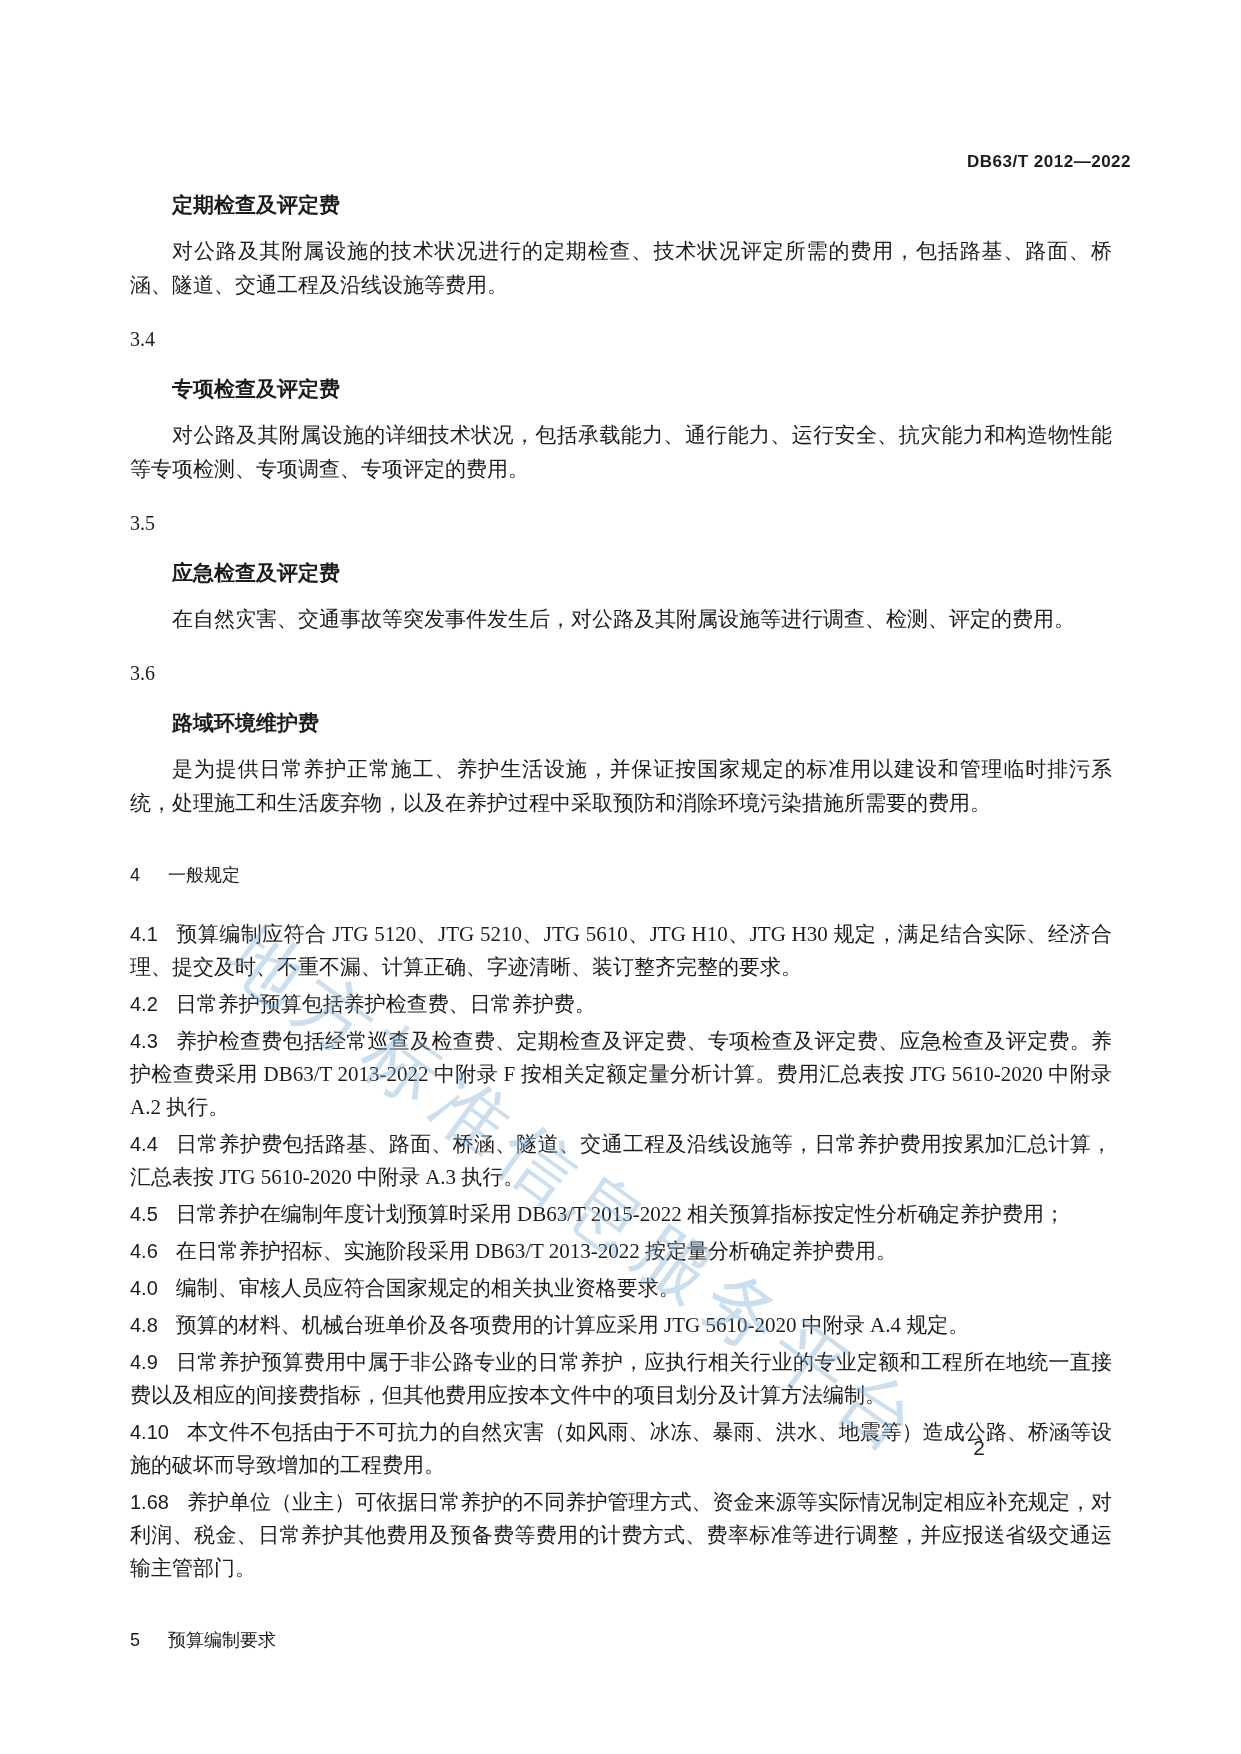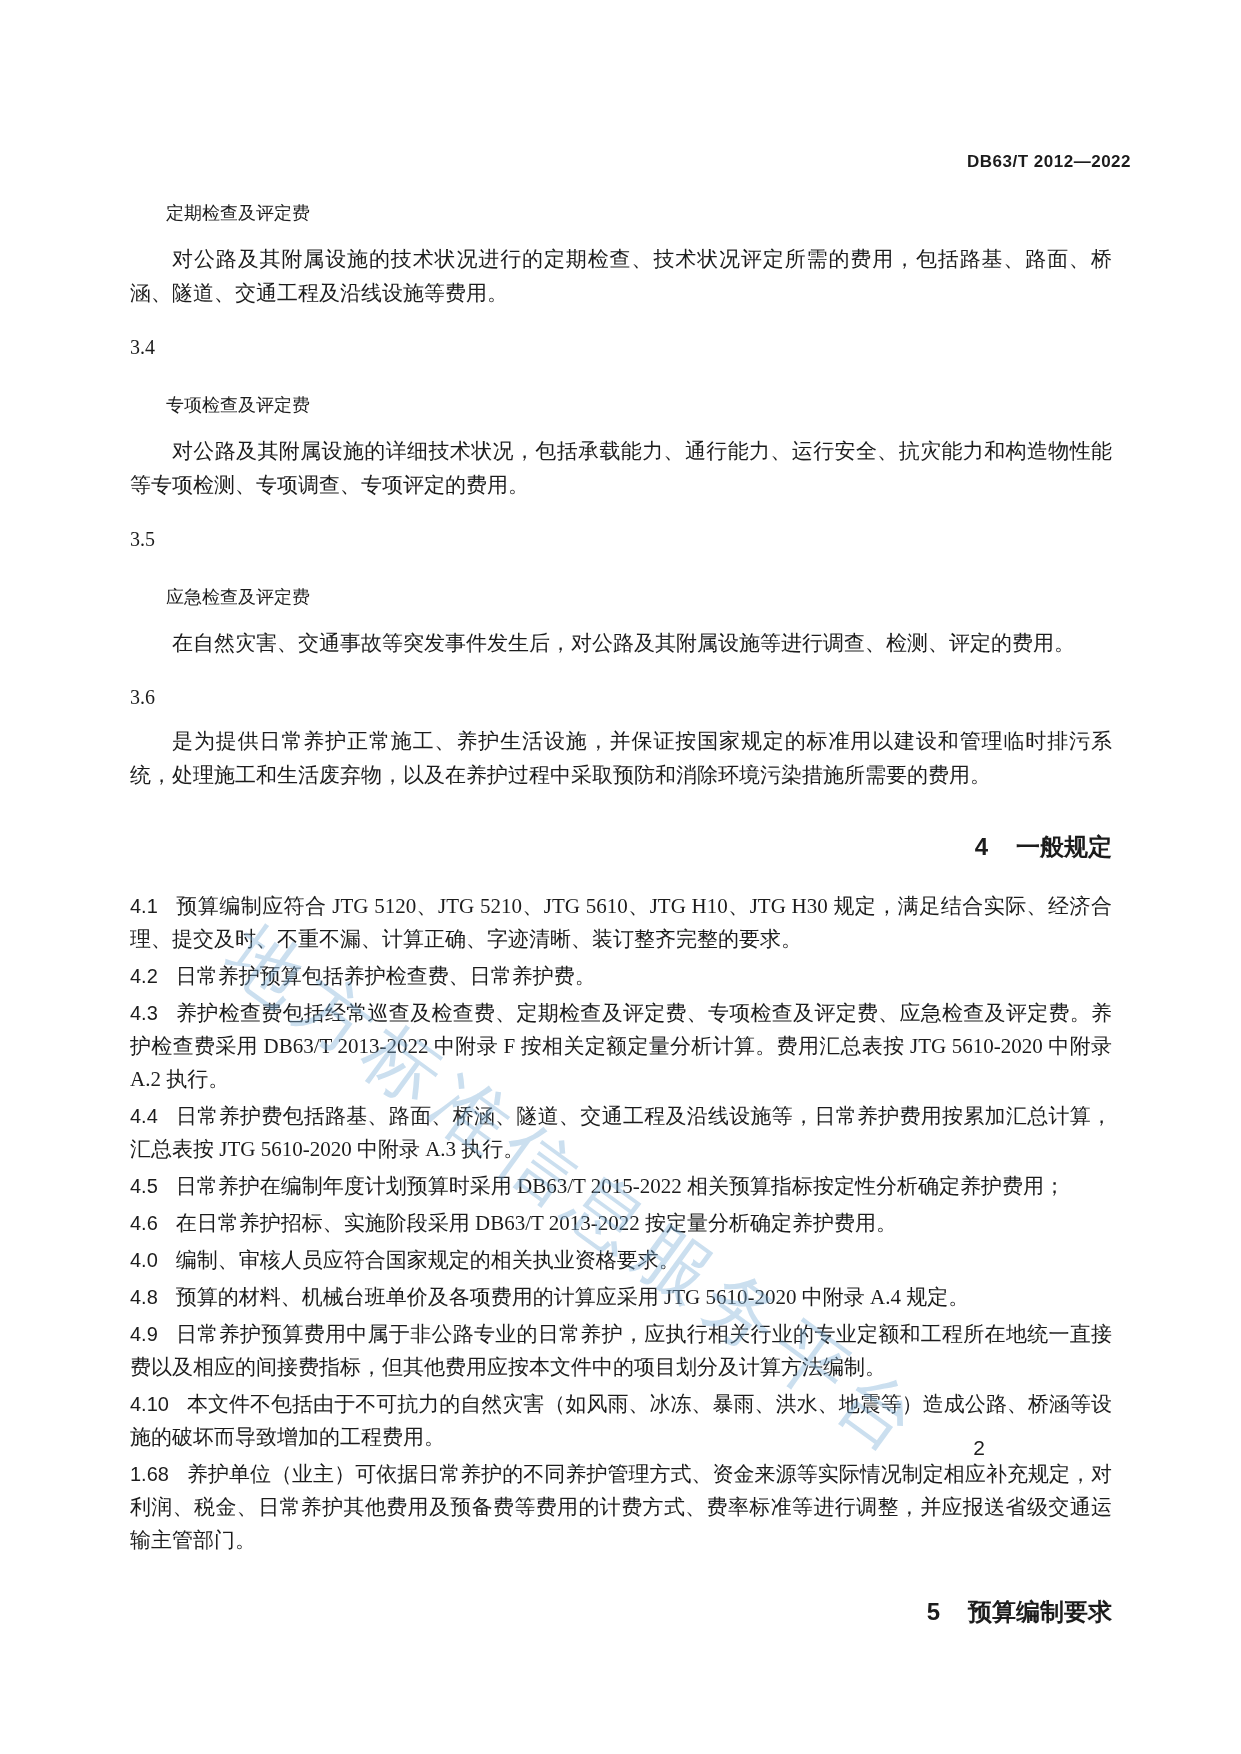--- a/index.html
+++ b/index.html
@@ -28,41 +28,40 @@
   }
   .content {
     position: absolute;
     left: 130px;
     top: 172px;
     width: 982px;
     font-size: 21px;
     line-height: 34px;
   }
   .h-bold {
-    font-weight: normal;
+    font-weight: bold;
     text-indent: 2em;
-    margin: 24px 0 12px 0;
-    font-size: 18px;
+    margin: 16px 0 12px 0;
+    font-size: 21px;
   }
   .para {
     text-indent: 2em;
     text-align: justify;
     margin: 0 0 12px 0;
   }
   .num {
     margin: 20px 0 10px 0;
     font-family: Liberation Serif, serif;
     font-size: 20px;
   }
   .h1 {
-    font-weight: bold;
-    font-size: 24px;
+    font-weight: normal;
+    font-size: 18px;
     margin: 38px 0 26px 0;
     font-family: "Liberation Sans", "DejaVu Sans", sans-serif;
-    text-align: right;
   }
   .h1 .chap-num { margin-right: 28px; }
   .clause {
     text-align: justify;
     margin: 0 0 4px 0;
     line-height: 33px;
   }
   .clause .clause-num {
     font-family: Liberation Sans, sans-serif;
     font-size: 20px;
@@ -99,20 +98,21 @@
   <div class="content">
       <div class="h-bold">定期检查及评定费</div>
       <div class="para">对公路及其附属设施的技术状况进行的定期检查、技术状况评定所需的费用，包括路基、路面、桥涵、隧道、交通工程及沿线设施等费用。</div>
       <div class="num">3.4</div>
       <div class="h-bold">专项检查及评定费</div>
       <div class="para">对公路及其附属设施的详细技术状况，包括承载能力、通行能力、运行安全、抗灾能力和构造物性能等专项检测、专项调查、专项评定的费用。</div>
       <div class="num">3.5</div>
       <div class="h-bold">应急检查及评定费</div>
       <div class="para">在自然灾害、交通事故等突发事件发生后，对公路及其附属设施等进行调查、检测、评定的费用。</div>
       <div class="num">3.6</div>
+      <div class="h-bold">路域环境维护费</div>
       <div class="para">是为提供日常养护正常施工、养护生活设施，并保证按国家规定的标准用以建设和管理临时排污系统，处理施工和生活废弃物，以及在养护过程中采取预防和消除环境污染措施所需要的费用。</div>
       <div class="h1"><span class="chap-num">4</span><span>一般规定</span></div>
       <div class="clause"><span class="clause-num">4.1</span><span>预算编制应符合 JTG 5120、JTG 5210、JTG 5610、JTG H10、JTG H30 规定，满足结合实际、经济合理、提交及时、不重不漏、计算正确、字迹清晰、装订整齐完整的要求。</span></div>
       <div class="clause"><span class="clause-num">4.2</span><span>日常养护预算包括养护检查费、日常养护费。</span></div>
       <div class="clause"><span class="clause-num">4.3</span><span>养护检查费包括经常巡查及检查费、定期检查及评定费、专项检查及评定费、应急检查及评定费。养护检查费采用 DB63/T 2013-2022 中附录 F 按相关定额定量分析计算。费用汇总表按 JTG 5610-2020 中附录 A.2 执行。</span></div>
       <div class="clause"><span class="clause-num">4.4</span><span>日常养护费包括路基、路面、桥涵、隧道、交通工程及沿线设施等，日常养护费用按累加汇总计算，汇总表按 JTG 5610-2020 中附录 A.3 执行。</span></div>
       <div class="clause"><span class="clause-num">4.5</span><span>日常养护在编制年度计划预算时采用 DB63/T 2015-2022 相关预算指标按定性分析确定养护费用；</span></div>
       <div class="clause"><span class="clause-num">4.6</span><span>在日常养护招标、实施阶段采用 DB63/T 2013-2022 按定量分析确定养护费用。</span></div>
       <div class="clause"><span class="clause-num">4.0</span><span>编制、审核人员应符合国家规定的相关执业资格要求。</span></div>
       <div class="clause"><span class="clause-num">4.8</span><span>预算的材料、机械台班单价及各项费用的计算应采用 JTG 5610-2020 中附录 A.4 规定。</span></div>

